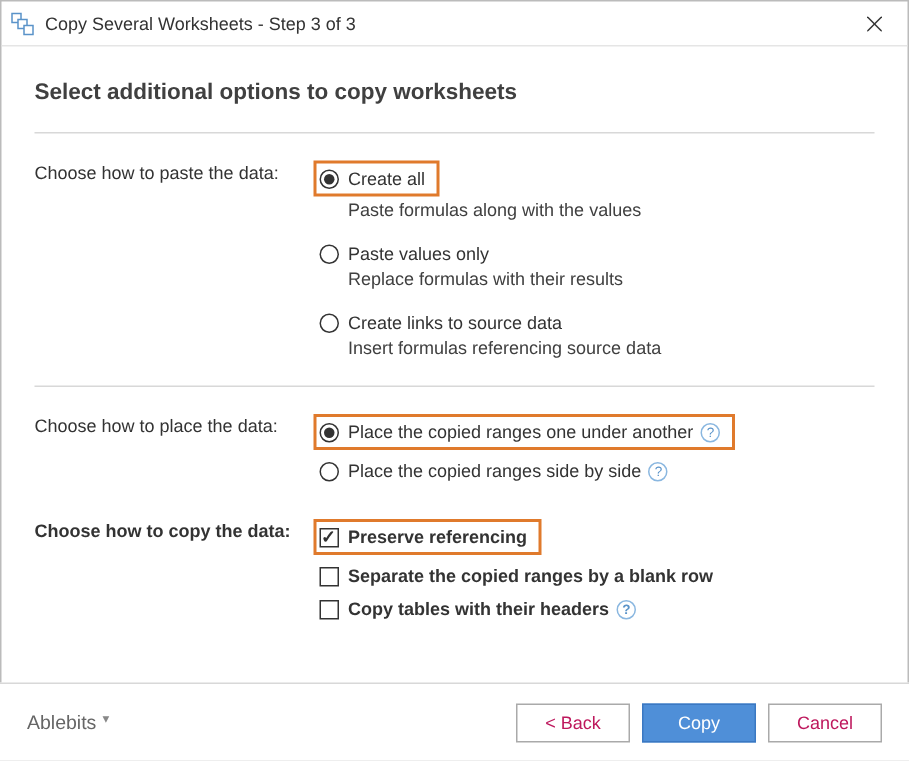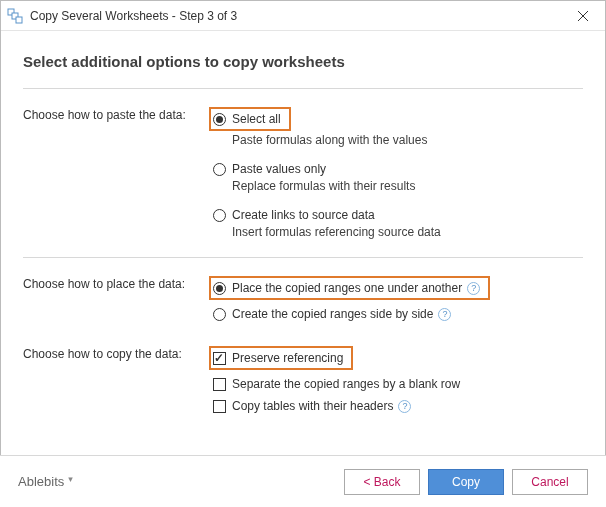--- a/index.html
+++ b/index.html
@@ -207,21 +207,21 @@
 <div class="content">
   <div class="page-title">Select additional options to copy worksheets</div>
   <hr class="hr-top">
 
   <div class="section">
     <div class="section-label">Choose how to paste the data:</div>
     <div class="options">
       <div class="opt">
         <div class="opt-row hl">
           <span class="radio checked"></span>
-          <span class="opt-label">Select all</span>
+          <span class="opt-label">Create all</span>
         </div>
         <div class="opt-desc">Paste formulas along with the values</div>
       </div>
       <div class="opt">
         <div class="opt-row">
           <span class="radio"></span>
           <span class="opt-label">Paste values only</span>
         </div>
         <div class="opt-desc">Replace formulas with their results</div>
       </div>
@@ -243,28 +243,28 @@
       <div class="opt">
         <div class="opt-row hl">
           <span class="radio checked"></span>
           <span class="opt-label">Place the copied ranges one under another</span>
           <span class="help-icon">?</span>
         </div>
       </div>
       <div class="opt">
         <div class="opt-row">
           <span class="radio"></span>
-          <span class="opt-label">Create the copied ranges side by side</span>
+          <span class="opt-label">Place the copied ranges side by side</span>
           <span class="help-icon">?</span>
         </div>
       </div>
     </div>
   </div>
 
-  <div class="section" style="margin-bottom:12px;">
+  <div class="section" style="margin-bottom:12px;font-weight:bold;">
     <div class="section-label">Choose how to copy the data:</div>
     <div class="options tight">
       <div class="opt">
         <div class="opt-row hl">
           <span class="checkbox checked"></span>
           <span class="opt-label">Preserve referencing</span>
         </div>
       </div>
       <div class="opt">
         <div class="opt-row">

